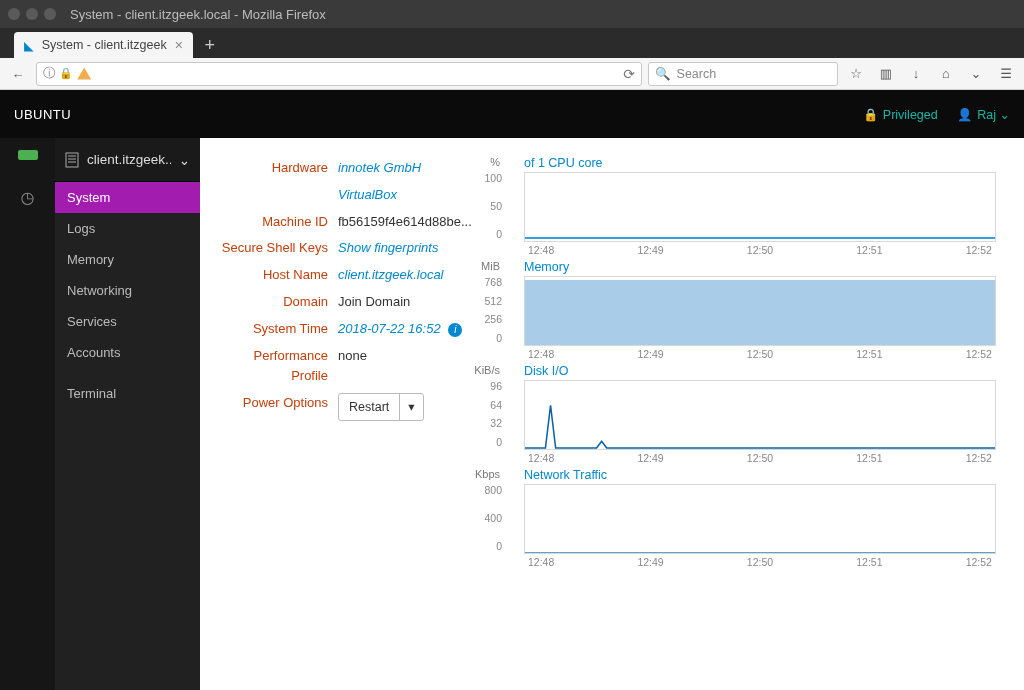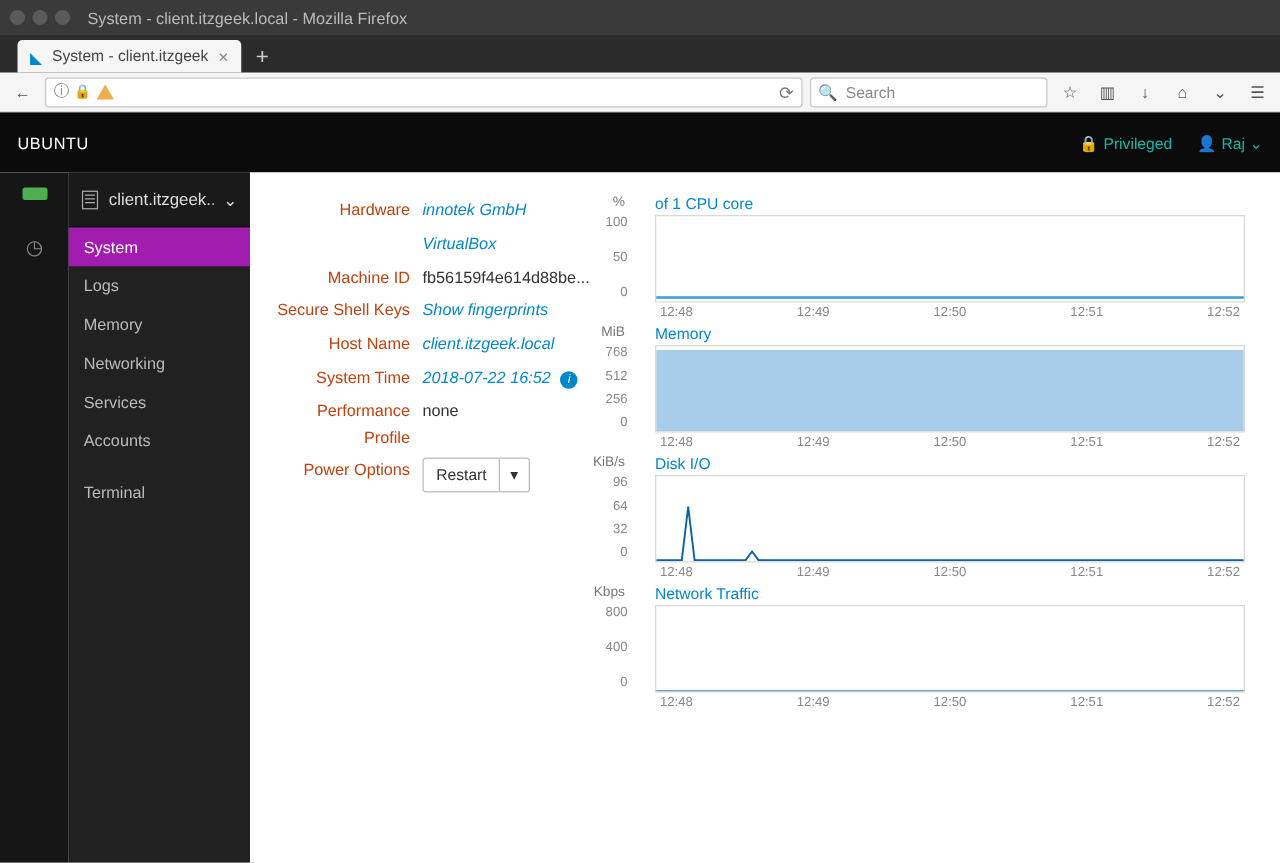--- a/index.html
+++ b/index.html
@@ -170,20 +170,24 @@
         </div>
       <div class="row">
           <div class="label">Secure Shell Keys</div>
         <div class="val link">Show fingerprints</div>
         </div>
       <div class="row">
           <div class="label">Host Name</div>
         <div class="val link">client.itzgeek.local</div>
         </div>
       <div class="row">
+          <div class="label">Domain</div>
+        <div class="val">Join Domain</div>
+        </div>
+      <div class="row">
           <div class="label">System Time</div>
         <div class="val link">
           <span>2018-07-22 16:52</span>
           <span class="info-icon">i</span>
         </div>
         </div>
       <div class="row">
           <div class="label">Performance Profile</div>
         <div class="val">none</div>
         </div>

